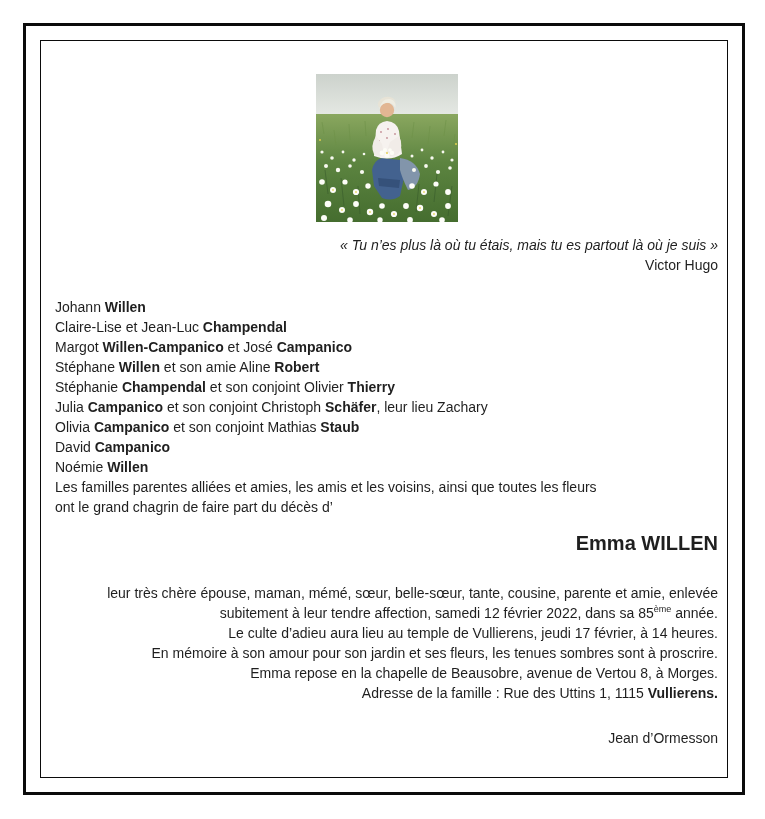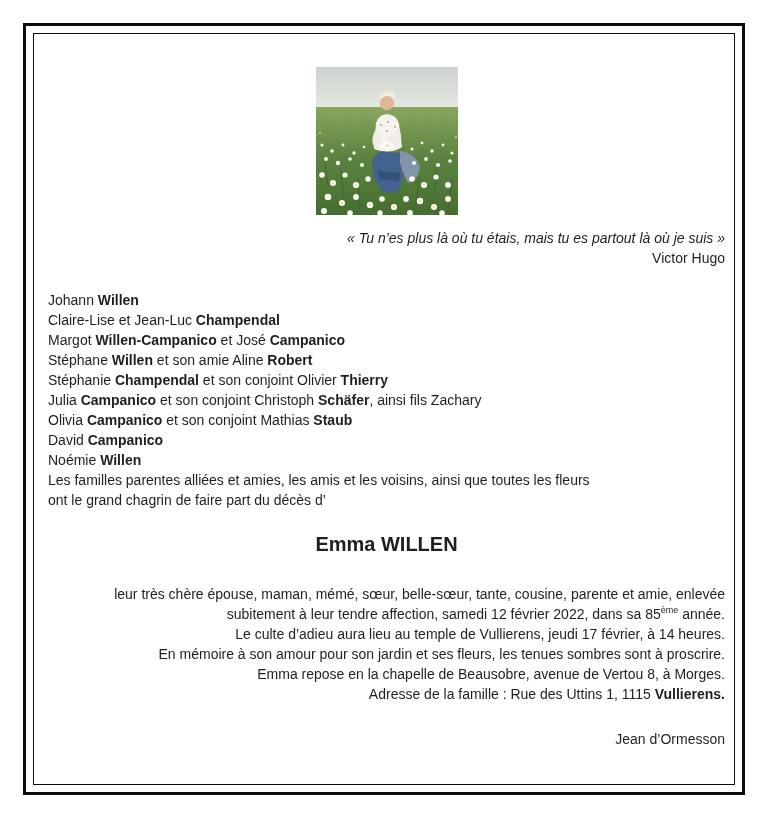--- a/index.html
+++ b/index.html
@@ -8,21 +8,21 @@
     background: #ffffff;
     font-family: "Liberation Sans", "DejaVu Sans", sans-serif;
     color: #1f1f1f;
     overflow: hidden;
   }
   .frame {
     position: absolute;
     left: 23px; top: 23px;
     width: 722px; height: 772px;
     border: 3px solid #0b0b0b;
-    padding: 7px;
+    padding: 14px;
     background: #ffffff;
   }
   .frame-inner {
     width: 100%; height: 100%;
     border: 1px solid #0b0b0b;
     padding: 0 9px 0 14px;
     position: relative;
   }
   .photo-wrap {
     width: 142px; height: 148px;
@@ -39,22 +39,22 @@
   .quote-text { font-style: italic; }
   .quote-author { font-style: normal; }
   .names-block {
     margin-top: 22px;
     font-size: 14px;
     line-height: 20px;
     text-align: left;
   }
   .names-block .line { white-space: pre-wrap; }
   .deceased-title {
-    margin-top: 20px;
-    text-align: center;
+    margin-top: 12px;
+    text-align: right;
     font-size: 20px;
     line-height: 28px;
     font-weight: 700;
   }
   .body-block {
     margin-top: 26px;
     font-size: 14px;
     line-height: 20px;
     text-align: right;
   }
@@ -212,21 +212,21 @@
       <div class="quote-text">« Tu n’es plus là où tu étais, mais tu es partout là où je suis »</div>
       <div class="quote-author">Victor Hugo</div>
     </div>
 
     <div class="names-block">
         <div class="line"><span>Johann </span><span class="b">Willen</span></div>
         <div class="line"><span>Claire-Lise et Jean-Luc </span><span class="b">Champendal</span></div>
         <div class="line"><span>Margot </span><span class="b">Willen-Campanico</span><span> et José </span><span class="b">Campanico</span></div>
         <div class="line"><span>Stéphane </span><span class="b">Willen</span><span> et son amie Aline </span><span class="b">Robert</span></div>
         <div class="line"><span>Stéphanie </span><span class="b">Champendal</span><span> et son conjoint Olivier </span><span class="b">Thierry</span></div>
-        <div class="line"><span>Julia </span><span class="b">Campanico</span><span> et son conjoint Christoph </span><span class="b">Schäfer</span><span>, ainsi fils Zachary</span></div>
+        <div class="line"><span>Julia </span><span class="b">Campanico</span><span> et son conjoint Christoph </span><span class="b">Schäfer</span><span>, leur lieu Zachary</span></div>
         <div class="line"><span>Olivia </span><span class="b">Campanico</span><span> et son conjoint Mathias </span><span class="b">Staub</span></div>
         <div class="line"><span>David </span><span class="b">Campanico</span></div>
         <div class="line"><span>Noémie </span><span class="b">Willen</span></div>
         <div class="line"><span>Les familles parentes alliées et amies, les amis et les voisins, ainsi que toutes les fleurs</span></div>
         <div class="line"><span>ont le grand chagrin de faire part du décès d’</span></div>
       </div>
 
     <div class="deceased-title">Emma WILLEN</div>
 
     <div class="body-block">

